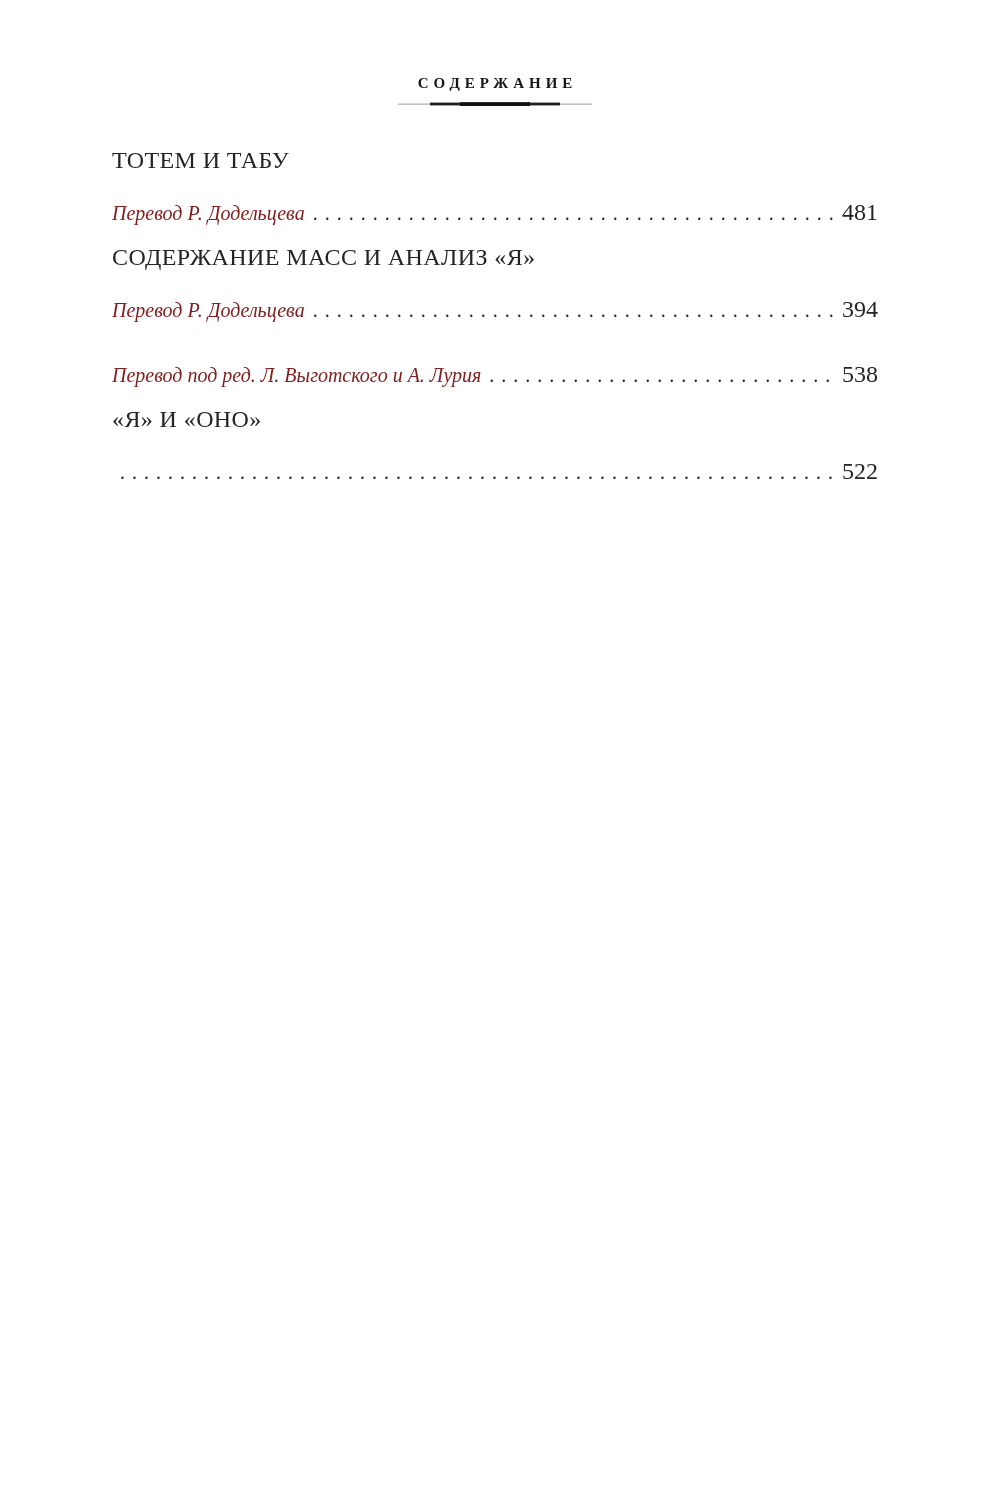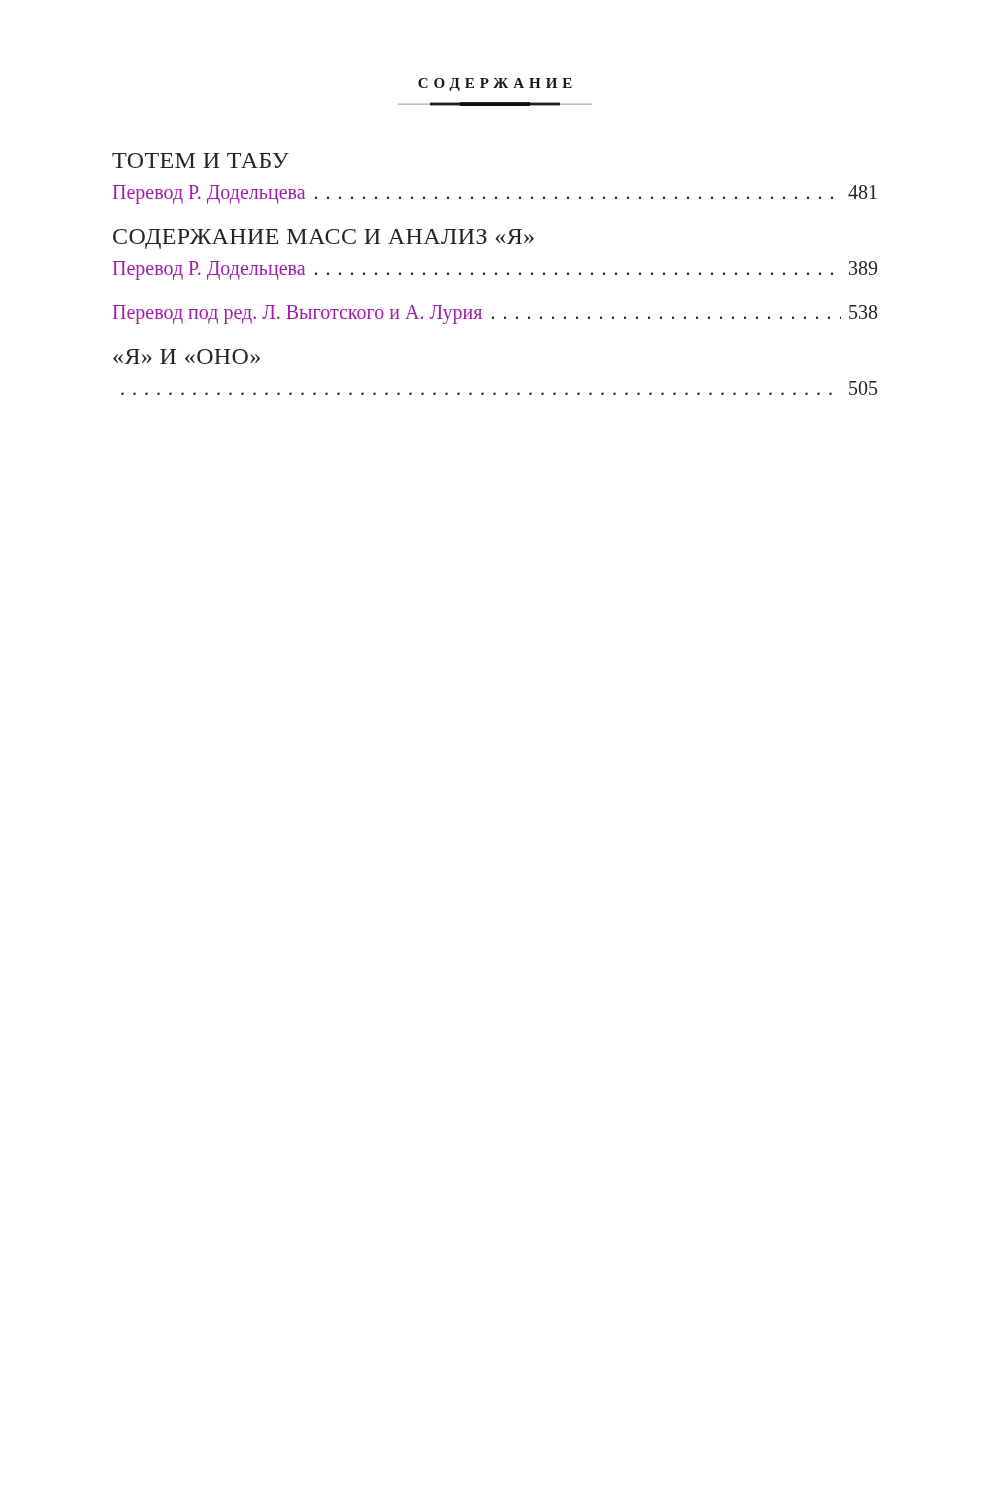--- a/index.html
+++ b/index.html
@@ -49,37 +49,39 @@
     white-space: nowrap;
   }
   .entry-line {
     display: flex;
     align-items: baseline;
     font-size: 20px;
     line-height: 32px;
     white-space: nowrap;
   }
   .translator {
-    color: #a21caf;
+    font-style: italic;
+    color: #7f1d1d;
     flex: 0 0 auto;
   }
   .dots {
     flex: 1 1 auto;
     overflow: hidden;
     white-space: nowrap;
     letter-spacing: 7px;
     margin-left: 8px;
     color: #2a2a2a;
     min-width: 0;
   }
   .page-num {
     flex: 0 0 auto;
     margin-left: 7px;
     color: #242424;
-    font-size: 20px;
+    font-size: 24px;
+    margin-top: 20px;
   }
 </style>
 </head>
 <body>
 
 <div class="page">
 
   <div class="toc-header">
     <div class="title">СОДЕРЖАНИЕ</div>
     <svg class="ornament" width="194" height="8" viewBox="0 0 194 8" aria-hidden="true">
@@ -98,34 +100,34 @@
         <span class="dots">........................................................................................................................</span>
         <span class="page-num">481</span>
       </div>
     </section>
 
     <section class="entry">
       <div class="entry-title">СОДЕРЖАНИЕ МАСС И АНАЛИЗ «Я»</div>
       <div class="entry-line">
         <span class="translator">Перевод Р. Додельцева</span>
         <span class="dots">........................................................................................................................</span>
-        <span class="page-num">389</span>
+        <span class="page-num">394</span>
       </div>
     </section>
 
     <section class="entry">
       <div class="entry-line">
         <span class="translator">Перевод под ред. Л. Выготского и А. Лурия</span>
         <span class="dots">........................................................................................................................</span>
         <span class="page-num">538</span>
       </div>
     </section>
 
     <section class="entry">
       <div class="entry-title">«Я» И «ОНО»</div>
       <div class="entry-line">
         <span class="dots">........................................................................................................................</span>
-        <span class="page-num">505</span>
+        <span class="page-num">522</span>
       </div>
     </section>
 
   </div>
 </div>
 
 </body></html>

